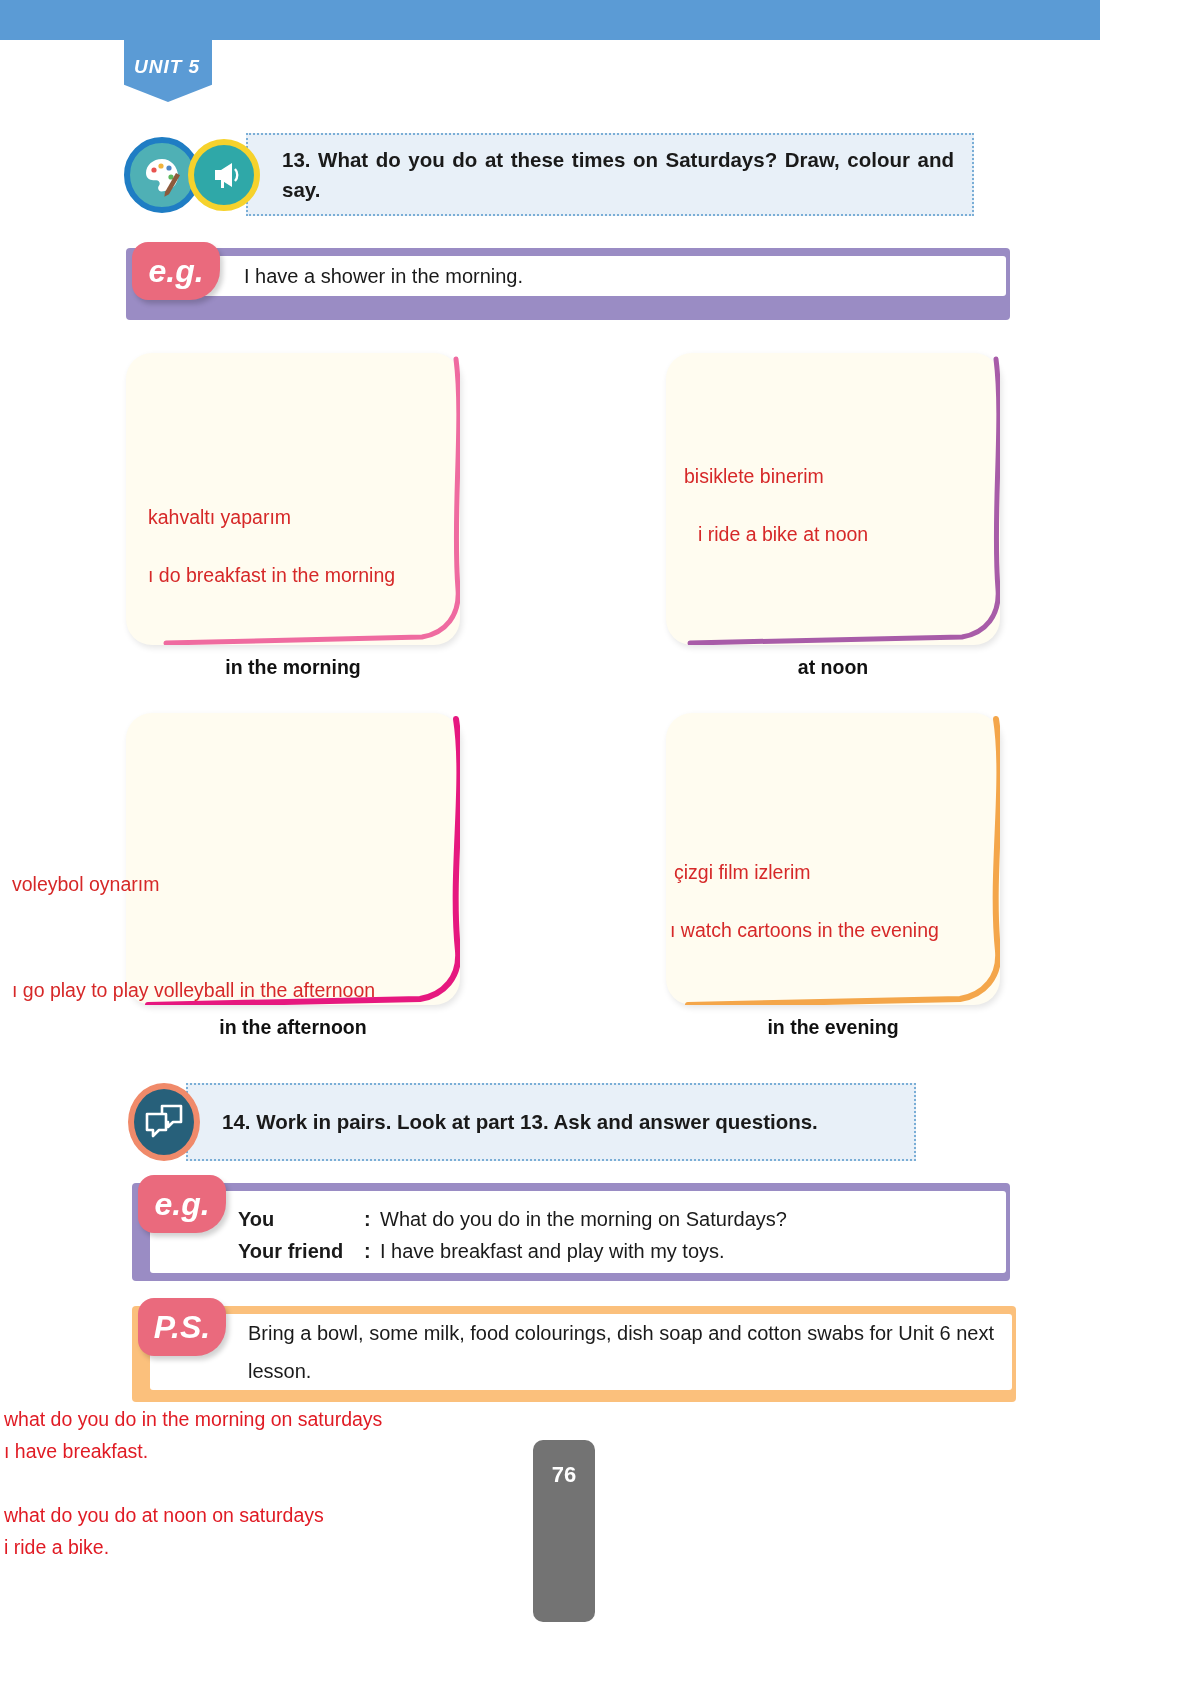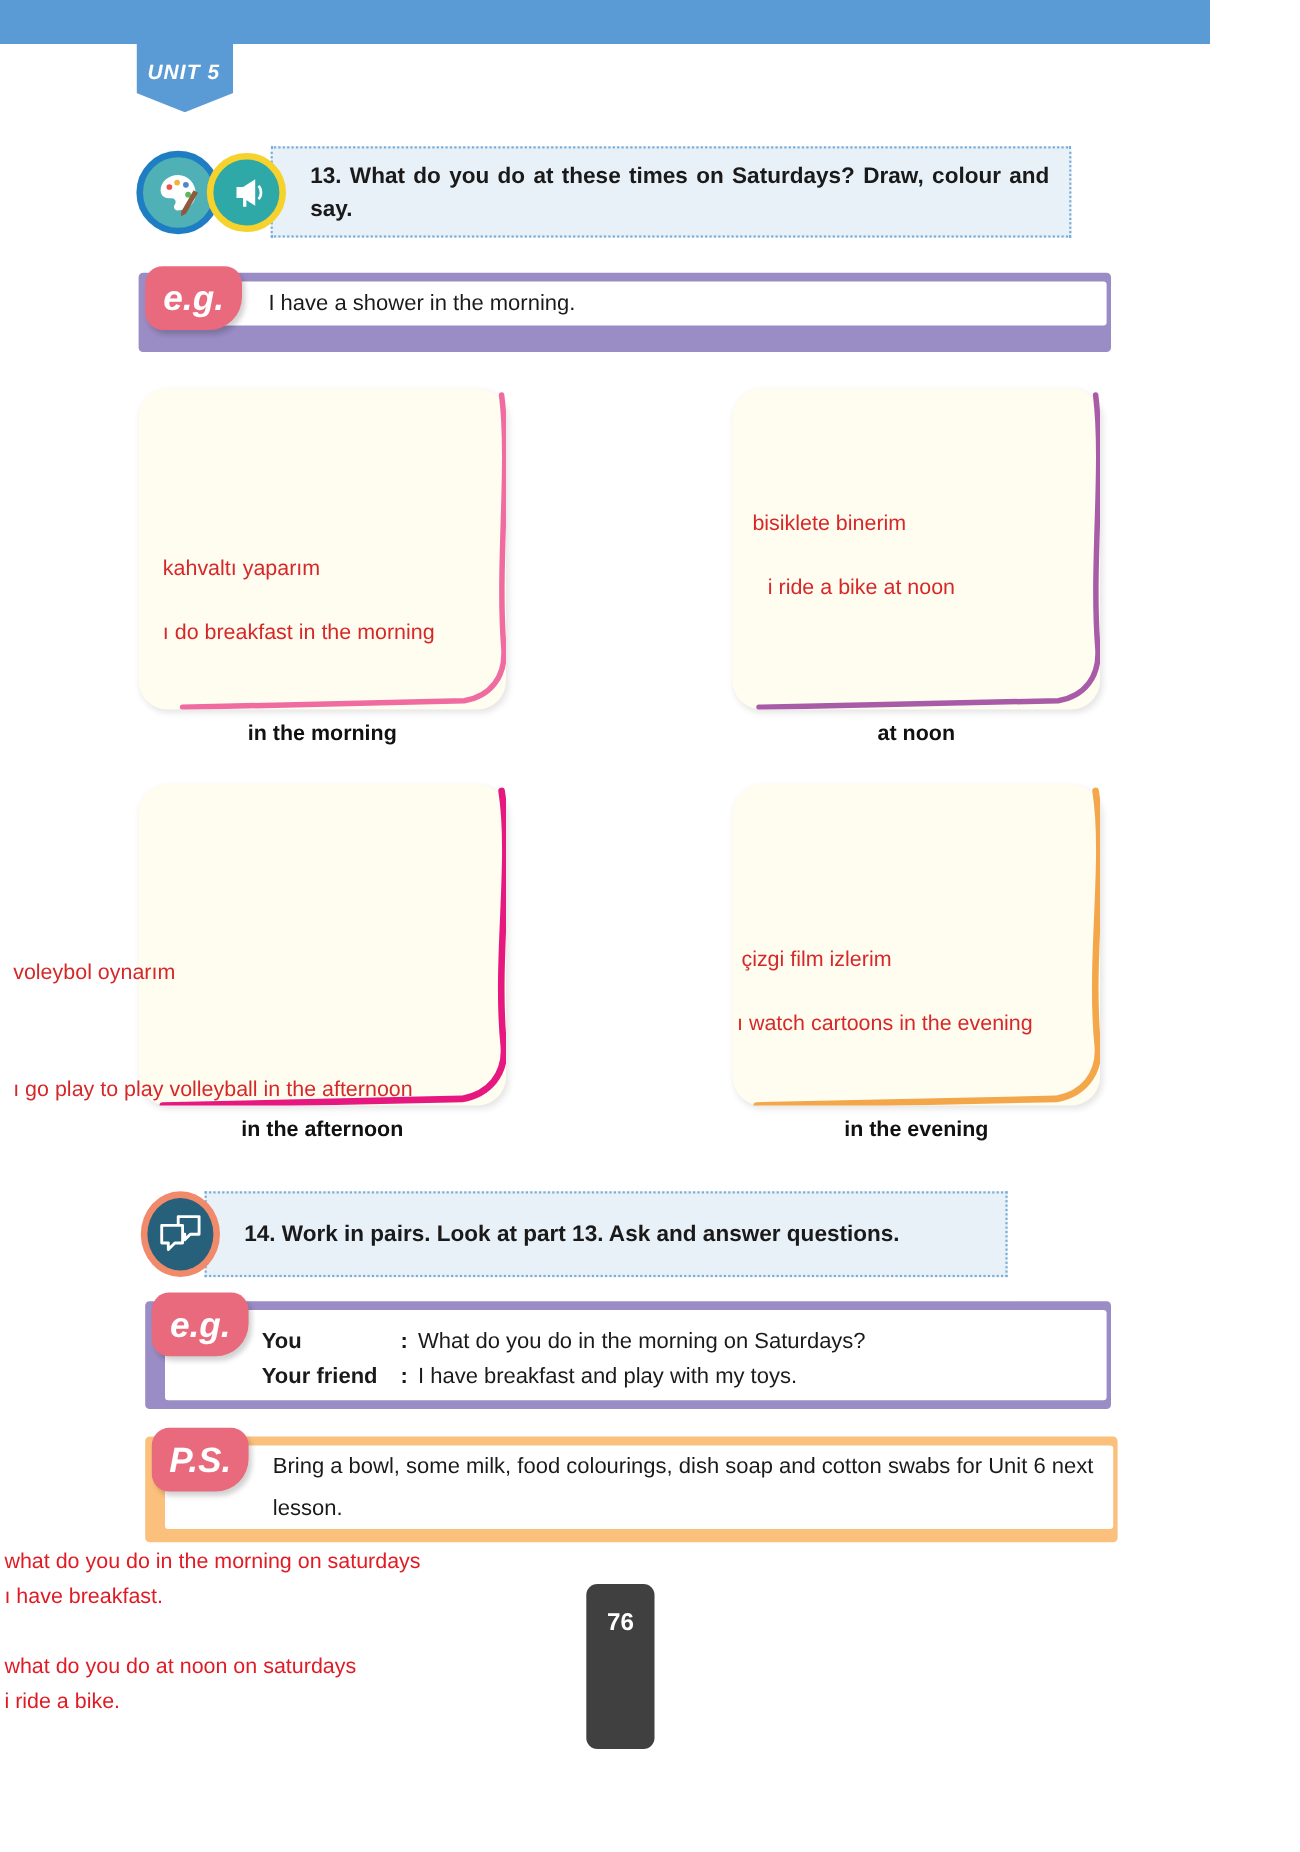--- a/index.html
+++ b/index.html
@@ -69,21 +69,21 @@
   }
   .card-label{
     position:absolute;text-align:center;font-size:19.5px;font-weight:bold;color:#111111;
   }
   .hand{
     position:absolute;color:#d62828;font-size:19.5px;line-height:1.0;white-space:nowrap;
   }
 
   
   .page-num{
-    position:absolute;left:533px;top:1440px;width:62px;height:150px;background:#404040;
+    position:absolute;left:533px;top:1440px;width:62px;height:182px;background:#737373;
     border-radius:10px;color:#ffffff;font-size:22px;font-weight:bold;
     display:flex;justify-content:center;padding-top:22px;box-sizing:border-box;
   }
 
   .bottom-hand{position:absolute;color:#e01b24;font-size:19.5px;line-height:1.55;white-space:nowrap;}
 </style>
 </head>
 <body>
 
 <div class="top-bar"></div>

